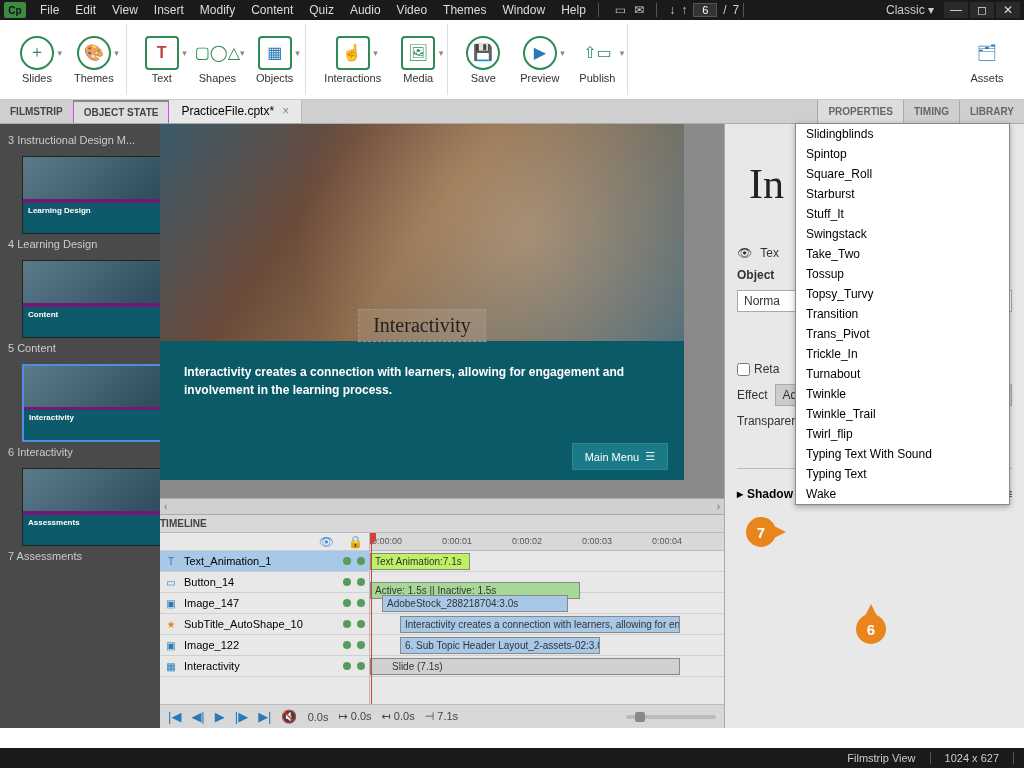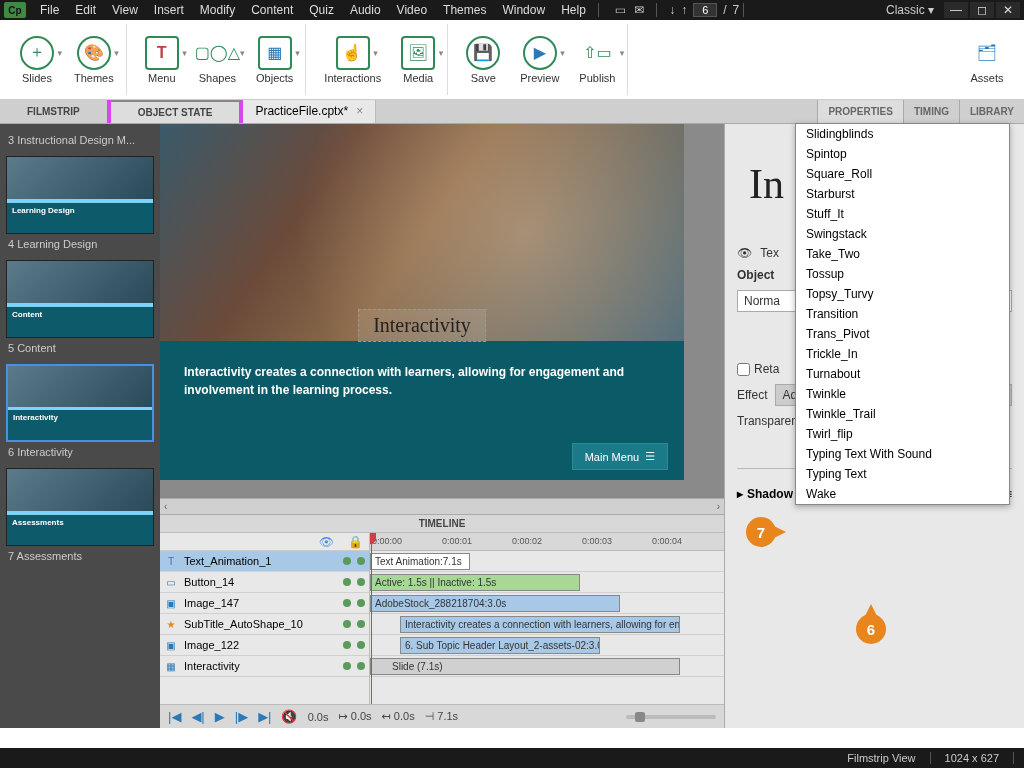--- a/index.html
+++ b/index.html
@@ -23,72 +23,72 @@
 .ribbon-group:last-of-type { border-right: none; margin-left: auto; }
 .ribbon-btn { display: flex; flex-direction: column; align-items: center; gap: 2px; cursor: pointer; padding: 2px 4px; }
 .ribbon-icon { width: 34px; height: 34px; border: 2px solid #2e8b57; border-radius: 50%; display: flex; align-items: center; justify-content: center; font-size: 16px; color: #2e8b57; position: relative; }
 .ribbon-icon.square { border-radius: 4px; border-color: #2e8b57; }
 .ribbon-icon .drop { position: absolute; right: -10px; top: 50%; transform: translateY(-50%); font-size: 9px; color: #888; }
 .ribbon-label { font-size: 11px; color: #333; }
 
 
 .tabrow { height: 24px; background: #cfcfcf; display: flex; align-items: stretch; border-bottom: 1px solid #aaa; }
 .side-tabs { display: flex; }
-.side-tab { padding: 4px 27px; font-size: 10px; font-weight: bold; color: #444; background: #cfcfcf; border-right: 4px solid #d946ef; display: flex; align-items: center; cursor: pointer; }
+.side-tab { padding: 4px 10px; font-size: 10px; font-weight: bold; color: #444; background: #cfcfcf; border-right: 1px solid #d946ef; display: flex; align-items: center; cursor: pointer; }
 .side-tab.active { background: #ddd; border-top: 2px solid #888; }
 .doc-tab { padding: 4px 12px; background: #e8e8e8; border-right: 1px solid #bbb; display: flex; align-items: flex-start; gap: 8px; font-size: 12px; cursor: pointer; }
 .doc-tab .close { color: #888; cursor: pointer; }
 .right-tabs { margin-left: auto; display: flex; }
 .right-tab { padding: 4px 10px; font-size: 10px; font-weight: bold; color: #666; border-left: 1px solid #aaa; display: flex; align-items: center; cursor: pointer; }
 .right-tab.active { background: #ddd; }
 
 
 .main { display: flex; height: 604px; }
 .filmstrip { width: 160px; background: #4a4a4a; overflow-y: auto; padding: 6px; }
 .fs-slide { margin-bottom: 10px; }
-.fs-thumb { width: 100%; height: 78px; background: #7dd3fc; border: 1px solid #222; position: relative; overflow: hidden; }
+.fs-thumb { width: 100%; height: 78px; background: #701a75; border: 1px solid #222; position: relative; overflow: hidden; margin-left: 16px; }
 .fs-thumb.sel { border: 2px solid #4a90e2; }
 .fs-thumb-img { width: 100%; height: 55%; background: linear-gradient(135deg,#5b7a8a,#2a4a5a); }
 .fs-thumb-bar { position: absolute; bottom: 0; left: 0; right: 0; height: 40%; background: #0d5a6a; padding: 3px 5px; }
 .fs-thumb-title { color: #fff; font-size: 8px; font-weight: bold; }
 .fs-label { color: #ccc; font-size: 11px; padding: 4px 0 0 2px; }
 
 .canvas-area { flex: 1; background: #8a8a8a; display: flex; flex-direction: column; position: relative; }
 .stage { flex: 1; overflow: auto; display: flex; align-items: flex-start; justify-content: flex-start; }
 .slide { width: 524px; height: 356px; background: #fff; position: relative; overflow: hidden; }
 .slide-img { width: 100%; height: 61%; background: linear-gradient(125deg,#3a5a6a 0%,#6b4a3a 30%,#8a6a4a 50%,#4a6a7a 100%); position: relative; }
 .slide-img::after { content: ""; position: absolute; inset: 0; background: radial-gradient(circle at 70% 50%, rgba(240,200,160,0.4), transparent 60%); }
 .txt-anim { position: absolute; top: 52%; left: 50%; transform: translateX(-50%); border: 1px dashed #999; padding: 4px 14px; font-size: 20px; color: #222; font-family: Georgia, serif; background: rgba(255,255,255,0.1); z-index: 2;}
 .slide-footer { position: absolute; bottom: 0; left: 0; right: 0; height: 39%; background: #0a5a68; padding: 22px 24px; }
 .slide-footer p { color: #fff; font-size: 12px; font-weight: bold; line-height: 1.5; }
 .slide-menu-btn { position: absolute; bottom: 10px; right: 16px; background: #1a7a88; color: #fff; padding: 6px 12px; font-size: 11px; border: 1px solid #2a8a98; display: flex; align-items: center; gap: 6px; cursor: pointer; }
 .hscroll { height: 16px; background: #d0d0d0; border-top: 1px solid #aaa; display: flex; align-items: center; justify-content: space-between; padding: 0 4px; font-size: 10px; color: #666;}
 
 
 .timeline { height: 214px; background: #e8e8e8; border-top: 1px solid #aaa; display: flex; flex-direction: column; }
-.tl-header { height: 18px; background: #d8d8d8; text-align: center; font-size: 10px; font-weight: bold; color: #444; line-height: 18px; border-bottom: 1px solid #bbb; }
+.tl-header { height: 18px; background: #d8d8d8; font-size: 10px; font-weight: bold; color: #444; line-height: 18px; border-bottom: 1px solid #bbb; }
 .tl-body { flex: 1; display: flex; overflow: hidden; }
 .tl-left { width: 210px; border-right: 1px solid #bbb; background: #e8e8e8; }
 .tl-hrow { height: 18px; display: flex; align-items: center; justify-content: flex-end; padding-right: 6px; gap: 14px; border-bottom: 1px solid #ccc; font-size: 12px;}
 .tl-eye { color: #4a90e2; }
 .tl-lock { color: #d04040; }
 .tl-row { height: 21px; display: flex; align-items: center; border-bottom: 1px solid #d0d0d0; padding: 0 4px; gap: 6px; font-size: 11px; }
 .tl-row.sel { background: #a8c8e8; }
 .tl-icon { width: 14px; height: 14px; display: flex; align-items: center; justify-content: center; font-size: 10px; }
 .tl-name { flex: 1; overflow: hidden; text-overflow: ellipsis; white-space: nowrap; }
 .tl-dot { width: 8px; height: 8px; border-radius: 50%; background: #5a9a5a; }
 .tl-right { flex: 1; overflow: hidden; position: relative; }
 .tl-ruler { height: 18px; background: #d8d8d8; border-bottom: 1px solid #bbb; position: relative; font-size: 9px; color: #555; }
 .tl-ruler span { position: absolute; top: 3px; }
 .tl-playhead { position: absolute; top: 0; bottom: 0; width: 1px; background: #d04040; left: 1px; z-index: 5; }
 .tl-playhead::before { content:""; position:absolute; top:0; left:-4px; width:9px; height:12px; background:#d04040; clip-path: polygon(0 0,100% 0,100% 60%,50% 100%,0 60%);}
 .tl-track { height: 21px; border-bottom: 1px solid #d0d0d0; position: relative; }
 .tl-bar { position: absolute; top: 2px; height: 17px; font-size: 10px; color: #333; padding: 2px 4px; overflow: hidden; white-space: nowrap; border: 1px solid #888; }
-.tl-bar.purple { background: #ffffff; }
-.tl-bar.green { background: #a8d898; }
+.tl-bar.purple { background: #bef264; }
+.tl-bar.green { background: #a8d898; margin-top: 8px; }
 .tl-bar.blue { background: #a8c8e8; }
 .tl-bar.gray { background: #d0d0d0; padding-left: 21px; }
 .tl-footer { height: 24px; background: #d8d8d8; border-top: 1px solid #bbb; display: flex; align-items: center; padding: 0 8px; gap: 10px; font-size: 11px; color: #444; }
 .tl-footer .pb { color: #2a7ab8; cursor: pointer; font-size: 13px; }
 .tl-slider { width: 90px; height: 4px; background: #bbb; border-radius: 2px; margin-left: auto; position:relative;}
 .tl-slider::after{content:"";position:absolute;left:10%;top:-3px;width:10px;height:10px;background:#888;border-radius:2px;}
 
 
 .right-panel { width: 300px; background: #e8e8e8; border-left: 1px solid #aaa; padding: 12px; position: relative; overflow: hidden; }
 .rp-title { font-family: Georgia, serif; font-size: 42px; color: #222; padding: 24px 0 30px 12px; }
@@ -179,21 +179,21 @@
         </div>
       <div class="ribbon-label">Themes</div>
     </div>
   </div>
   <div class="ribbon-group">
     <div class="ribbon-btn">
       <div class="ribbon-icon square">
           <span class="iconr" style="font-weight:bold;">T</span>
           <span class="drop">▾</span>
         </div>
-      <div class="ribbon-label">Menu</div>
+      <div class="ribbon-label">Text</div>
     </div>
     <div class="ribbon-btn">
       <div class="ribbon-icon square" style="border:none;">
           <span>▢◯△</span>
           <span class="drop">▾</span>
         </div>
       <div class="ribbon-label">Shapes</div>
     </div>
     <div class="ribbon-btn">
       <div class="ribbon-icon square">
@@ -387,21 +387,21 @@
           </div>
           <div class="tl-playhead"></div>
           <div id="tl-tracks">
               <div class="tl-track">
                 <div class="tl-bar purple" style="left:0px;width:100px">Text Animation:7.1s</div>
               </div>
               <div class="tl-track">
                 <div class="tl-bar green" style="left:0px;width:210px">Active: 1.5s       ||     Inactive: 1.5s</div>
               </div>
               <div class="tl-track">
-                <div class="tl-bar blue" style="left:0px;width:250px">AdobeStock_288218704:3.0s</div>
+                <div class="tl-bar blue" style="left:12px;width:186px">AdobeStock_288218704:3.0s</div>
               </div>
               <div class="tl-track">
                 <div class="tl-bar blue" style="left:30px;width:280px">Interactivity creates a connection with learners, allowing for engagement</div>
               </div>
               <div class="tl-track">
                 <div class="tl-bar blue" style="left:30px;width:200px">6. Sub Topic Header Layout_2-assets-02:3.0s</div>
               </div>
               <div class="tl-track">
                 <div class="tl-bar gray" style="left:0px;width:310px">Slide (7.1s)</div>
               </div>

